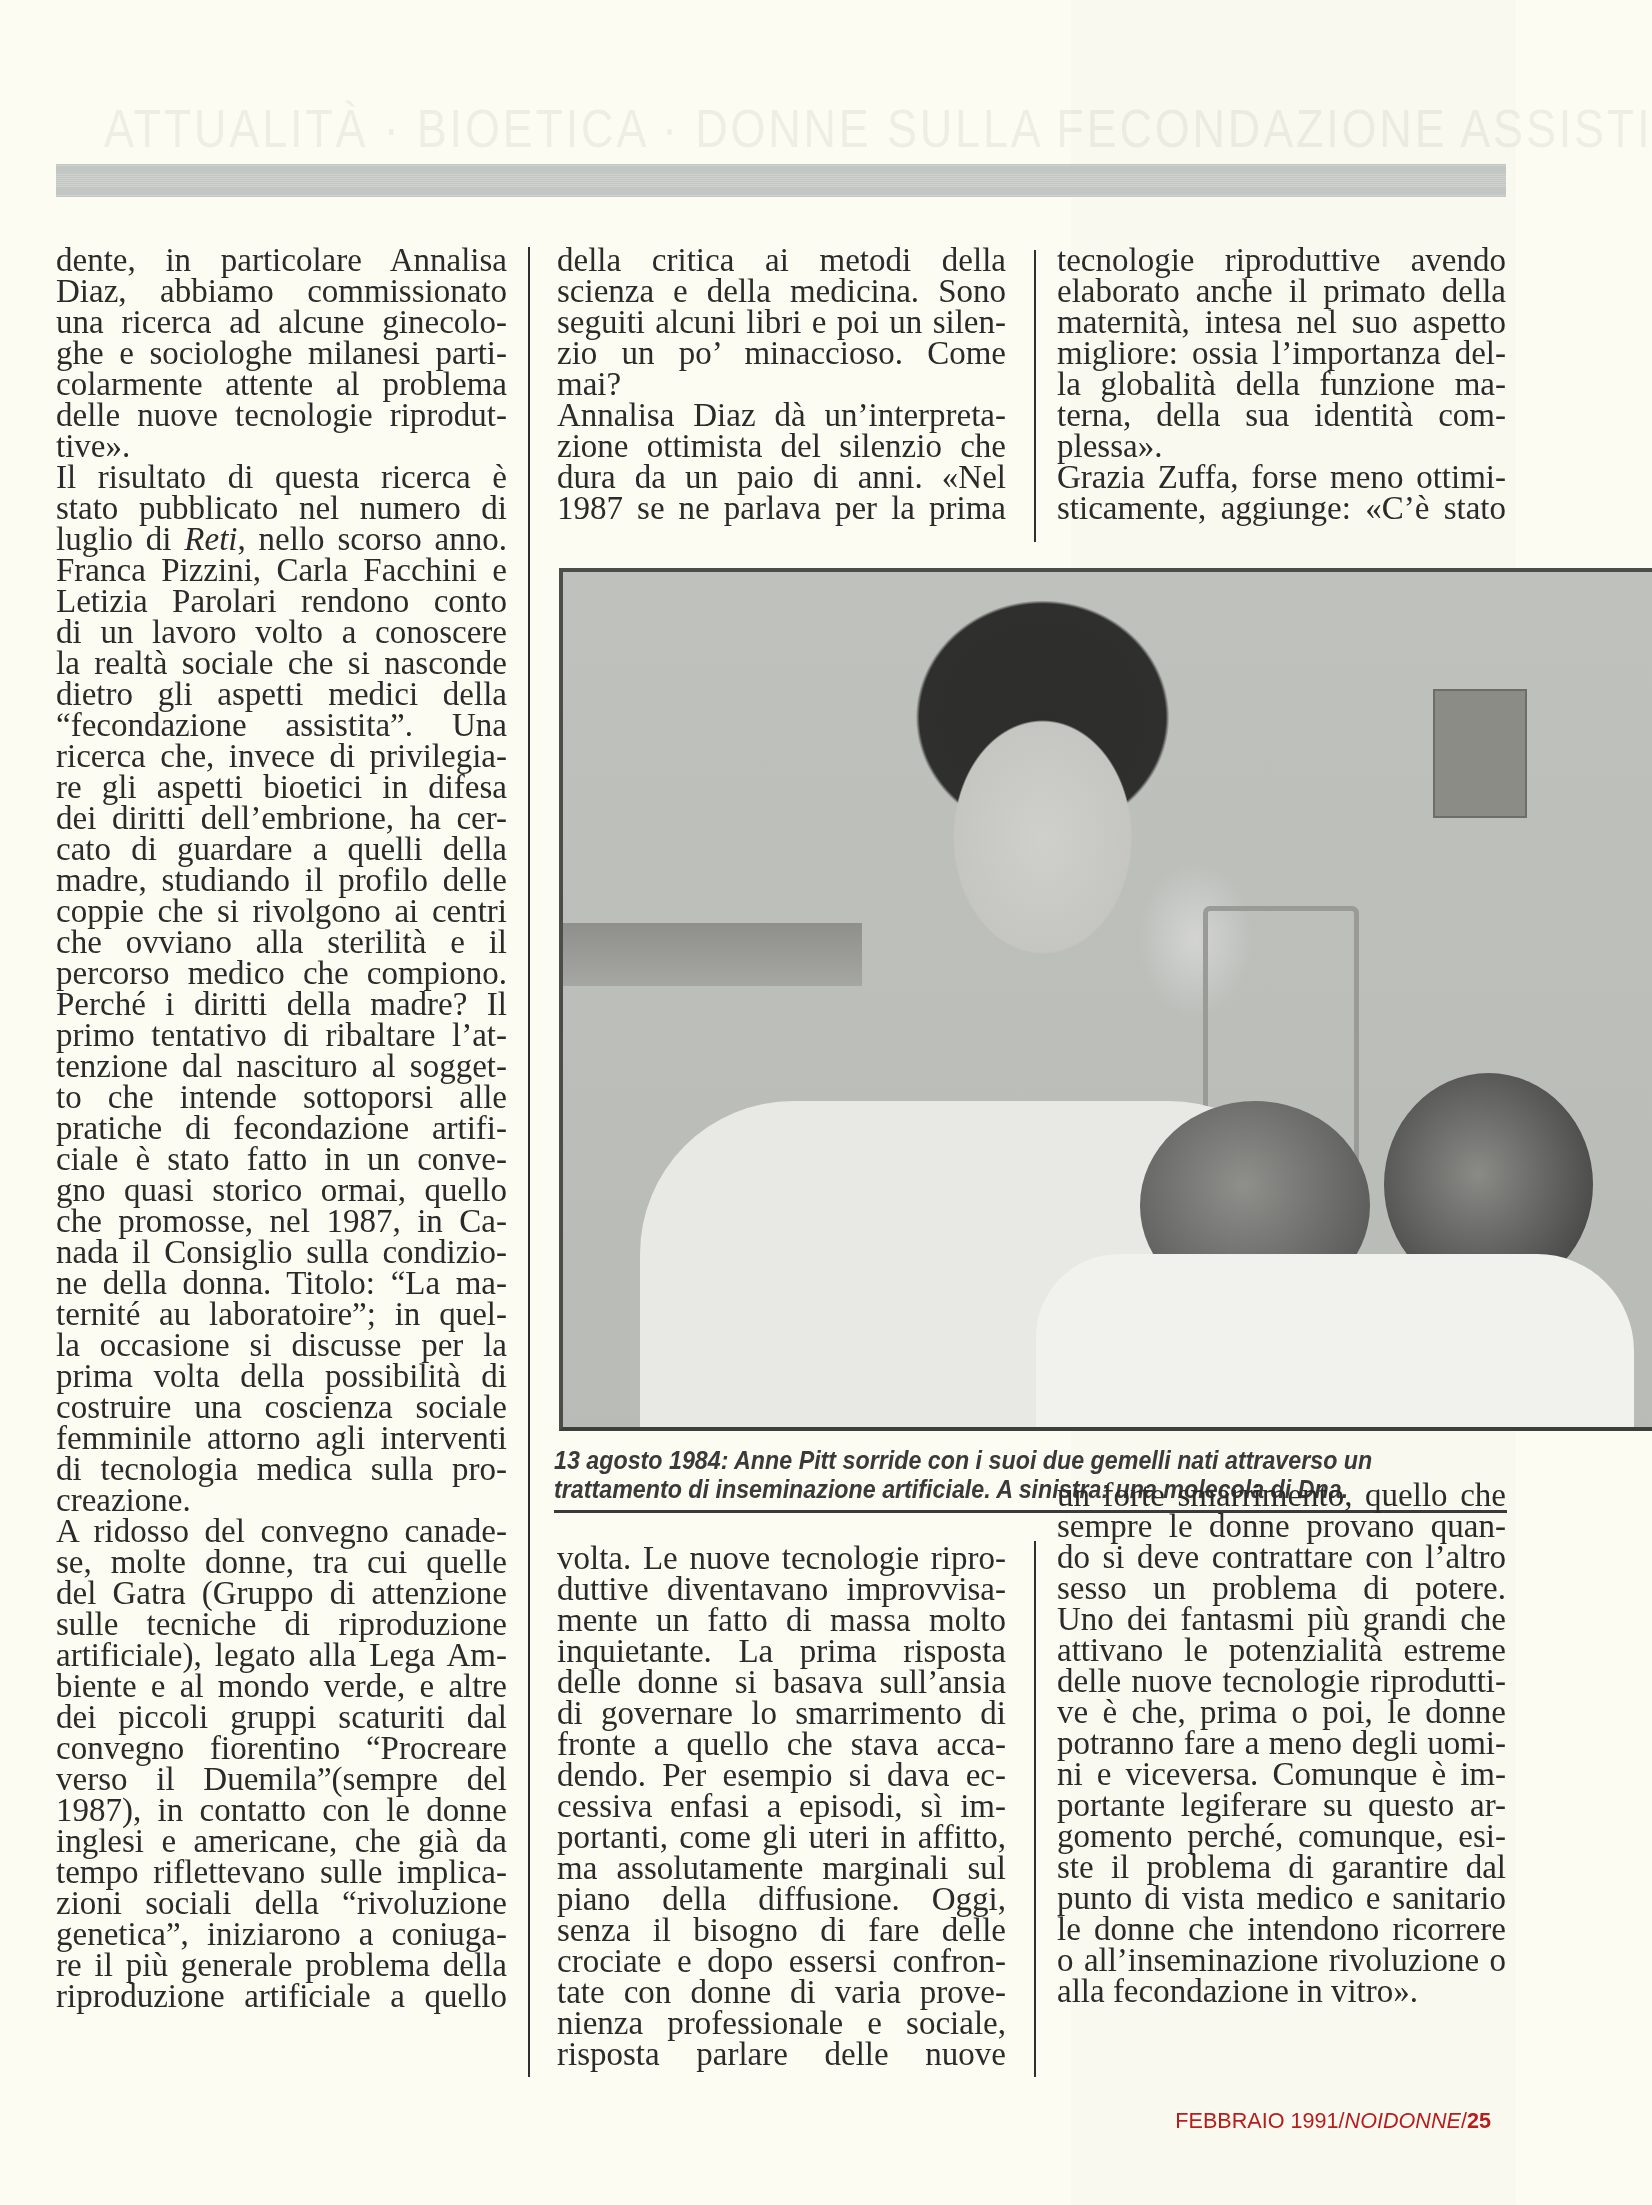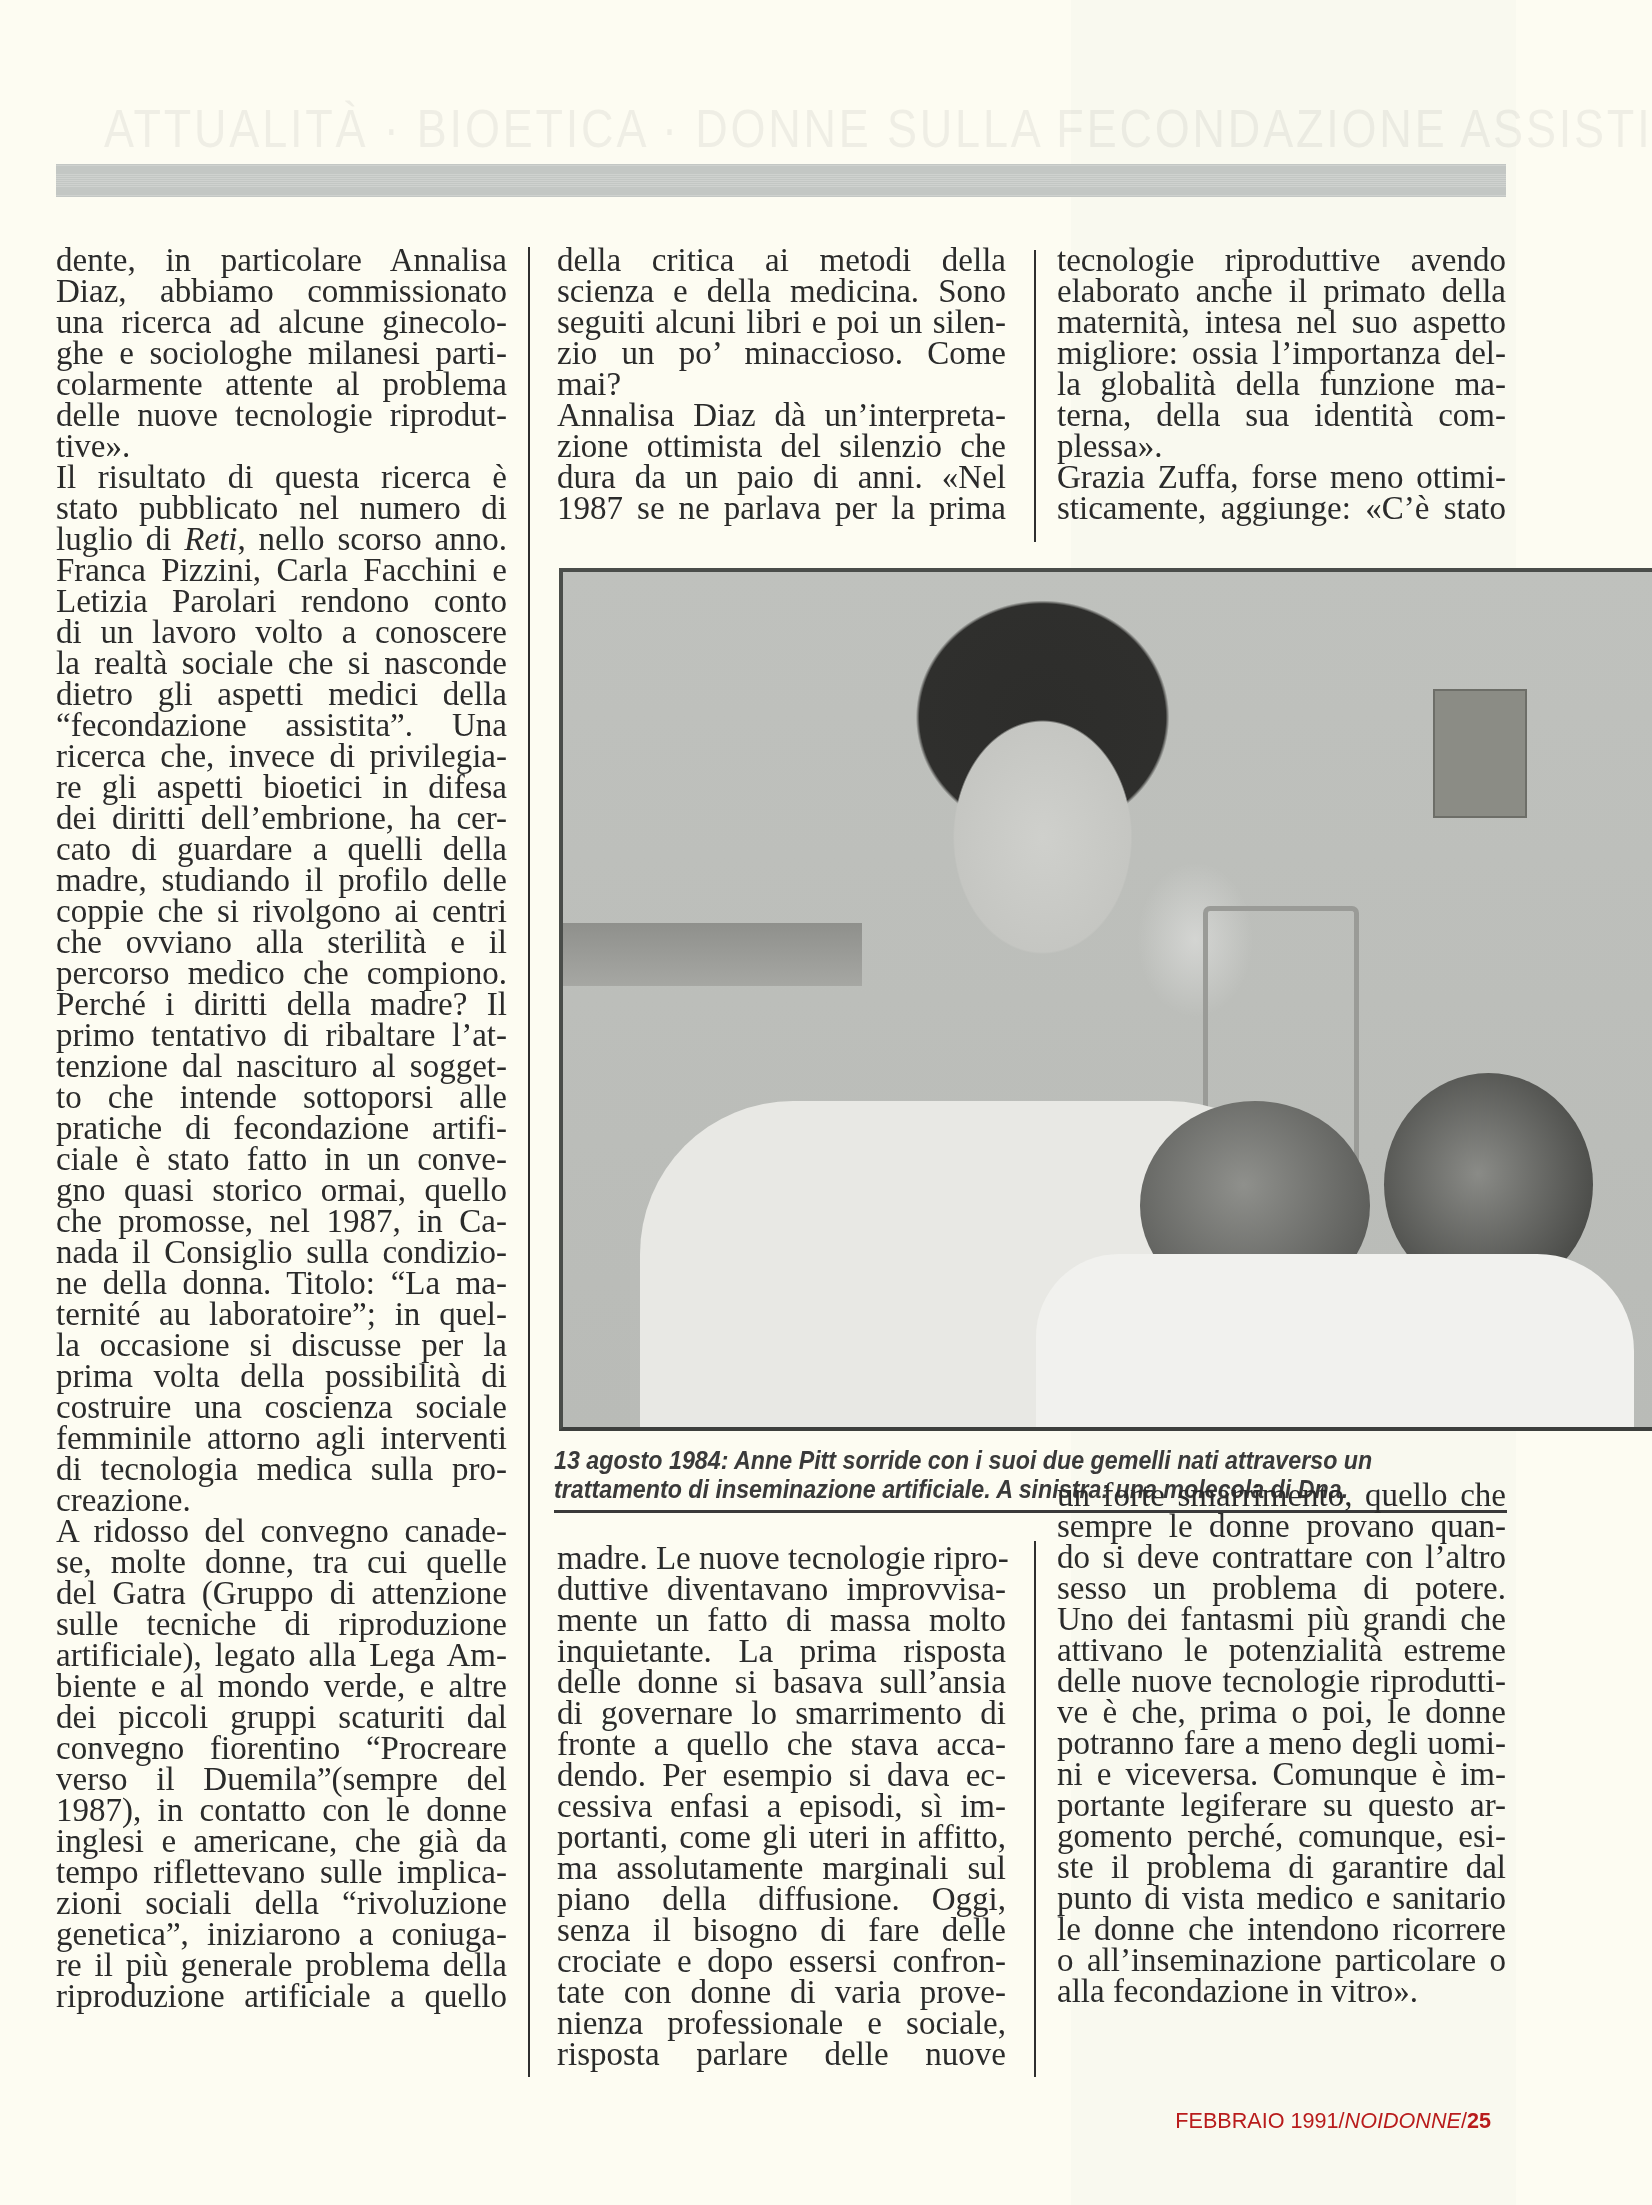--- a/index.html
+++ b/index.html
@@ -192,21 +192,21 @@
   <div class="blanket"></div>
 </div>
 
 <div class="caption">
   <div>13 agosto 1984: Anne Pitt sorride con i suoi due gemelli nati attraverso un</div>
   <div>trattamento di inseminazione artificiale. A sinistra: una molecola di Dna.</div>
 </div>
 <div class="caption-rule"></div>
 
 <div class="col" id="col-mid-bot">
-    <span class="line">madre. Le nuove tecnologie ripro-</span>
+    <span class="line">volta. Le nuove tecnologie ripro-</span>
     <span class="line">duttive diventavano improvvisa-</span>
     <span class="line">mente un fatto di massa molto</span>
     <span class="line">inquietante. La prima risposta</span>
     <span class="line">delle donne si basava sull’ansia</span>
     <span class="line">di governare lo smarrimento di</span>
     <span class="line">fronte a quello che stava acca-</span>
     <span class="line">dendo. Per esempio si dava ec-</span>
     <span class="line">cessiva enfasi a episodi, sì im-</span>
     <span class="line">portanti, come gli uteri in affitto,</span>
     <span class="line">ma assolutamente marginali sul</span>
@@ -227,20 +227,20 @@
     <span class="line">attivano le potenzialità estreme</span>
     <span class="line">delle nuove tecnologie riprodutti-</span>
     <span class="line">ve è che, prima o poi, le donne</span>
     <span class="line">potranno fare a meno degli uomi-</span>
     <span class="line">ni e viceversa. Comunque è im-</span>
     <span class="line">portante legiferare su questo ar-</span>
     <span class="line">gomento perché, comunque, esi-</span>
     <span class="line">ste il problema di garantire dal</span>
     <span class="line">punto di vista medico e sanitario</span>
     <span class="line">le donne che intendono ricorrere</span>
-    <span class="line">o all’inseminazione particolare o</span>
+    <span class="line">o all’inseminazione rivoluzione o</span>
     <span class="line last">alla fecondazione in vitro».</span>
   </div>
 
 <div class="footer">
   <span>FEBBRAIO 1991/</span><span class="mag">NOIDONNE</span><span>/</span><span class="num">25</span>
 </div>
 
 
 </body></html>

